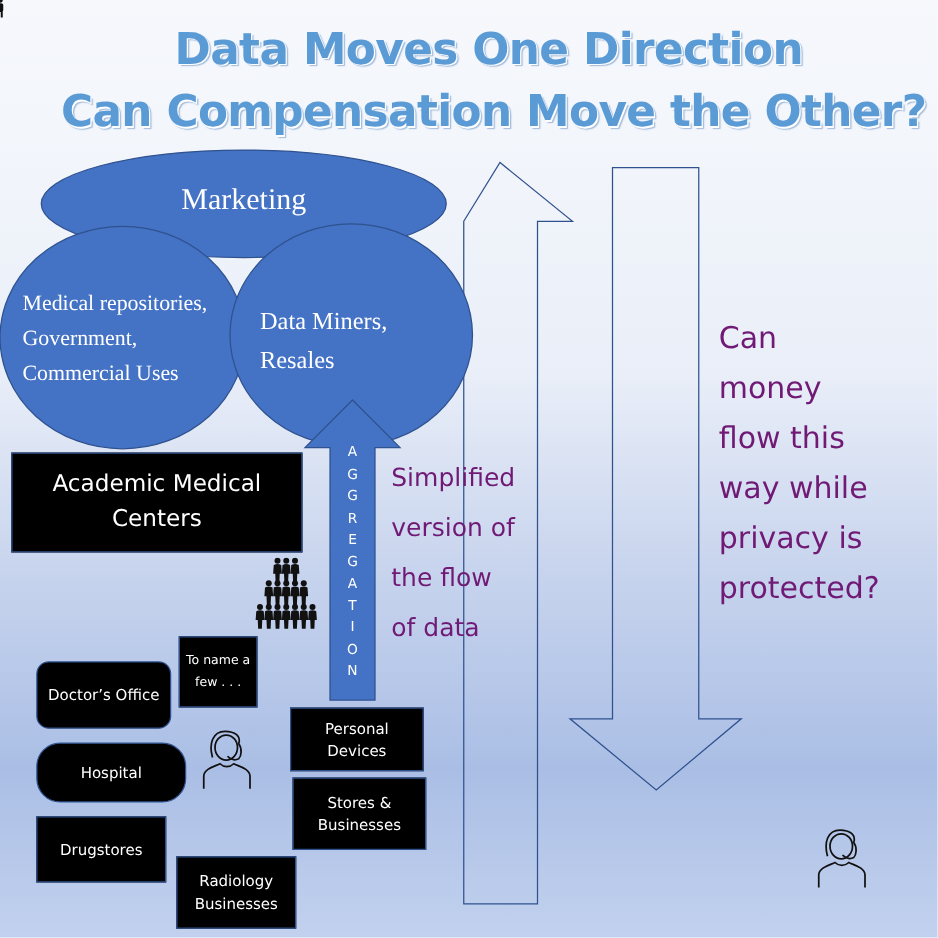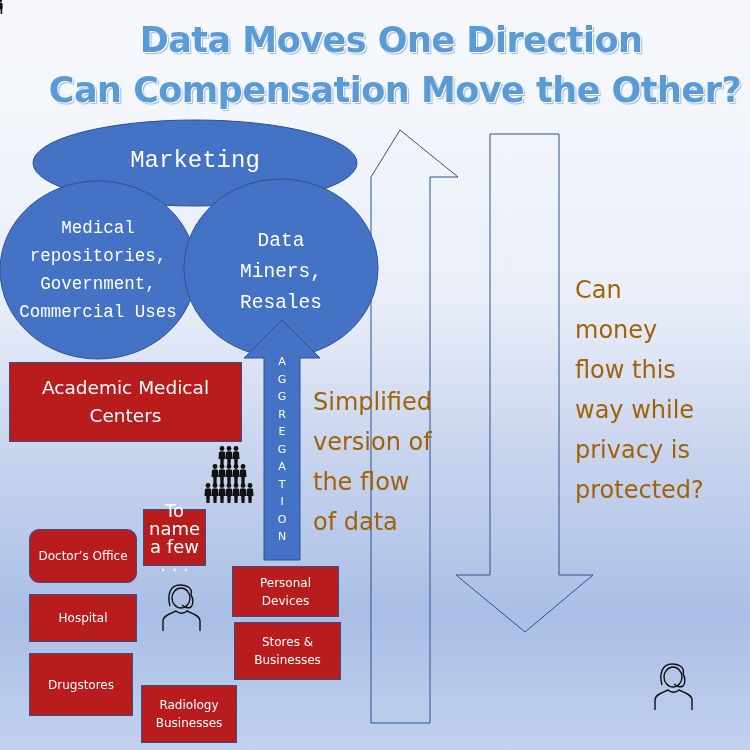--- a/index.html
+++ b/index.html
@@ -13,34 +13,33 @@
     color: #5b9bd5; font-weight: bold; font-size: 35px;
     text-shadow: 1px 1px 0 #ffffff, 2px 2px 1px #9fb9d9;
     font-family: "DejaVu Sans", sans-serif; letter-spacing: -0.5px;
   }
   #t1 { top: 20px; }
   #t2 { top: 70px; left: 20px; }
 
   svg.shapes { position: absolute; left: 0; top: 0; }
 
   .lbl {
-    position: absolute; color: #ffffff; text-align: center;
+    position: absolute; color: #ffffff; text-align: left;
     display: flex; align-items: center; justify-content: center;
-    font-family: Liberation Mono, monospace; line-height: 1.3;
+    font-family: Liberation Serif, serif; line-height: 1.3;
   }
   .box {
-    position: absolute; background: #b91c1c; border: 1px solid #2f528f;
+    position: absolute; background: #000000; border: 1px solid #2f528f;
     box-sizing: border-box; color: #ffffff; text-align: center;
     display: flex; align-items: center; justify-content: center;
     font-family: "DejaVu Sans", sans-serif; font-size: 12px; line-height: 1.5;
   }
   .bluetext {
-    position: absolute; color: #a16207; font-family: "DejaVu Sans", sans-serif;
+    position: absolute; color: #701a75; font-family: "DejaVu Sans", sans-serif;
     white-space: pre-line;
-    margin-top: 20px;
   }
   .agg {
     position: absolute; left: 272px; top: 353px; width: 20px;
     color: #ffffff; font-size: 11px; text-align: center;
     font-family: "DejaVu Sans", sans-serif; line-height: 17.5px;
   }
   .agg span { display: block; }
 </style>
 </head>
 <body>
@@ -106,46 +105,46 @@
 <svg style="position:absolute;left:652px;top:662px;" width="44" height="50" viewBox="0 0 44 50">
   <g fill="none" stroke="#111" stroke-width="1.4">
     <path d="M10,23 C7,12 10,2 20,2 C28,2 33,6 31,12 C34,16 33,22 31,24 C27,26 24,24 22,22"></path>
     <ellipse cx="21" cy="15" rx="9" ry="10"></ellipse>
     <path d="M3,48 L3,38 C3,32 12,30 16,28 C19,31 24,31 27,28 C31,30 40,32 40,38 L40,48"></path>
   </g>
 </svg>
 
 <div class="lbl" style="left:60px;top:138px;width:270px;height:46px;font-size:24px;">Marketing</div>
 <div class="lbl" style="left:18px;top:200px;width:160px;height:140px;font-size:17.5px;line-height:28px;">Medical repositories, Government, Commercial Uses</div>
-<div class="lbl" style="left:225px;top:225px;width:112px;height:95px;font-size:19.5px;line-height:31px;">Data Miners, Resales</div>
+<div class="lbl" style="left:208px;top:225px;width:112px;height:95px;font-size:19.5px;line-height:31px;">Data Miners, Resales</div>
 
 <div class="agg" id="agg">
     <span>A</span>
     <span>G</span>
     <span>G</span>
     <span>R</span>
     <span>E</span>
     <span>G</span>
     <span>A</span>
     <span>T</span>
     <span>I</span>
     <span>O</span>
     <span>N</span>
   </div>
 
 <div class="box" style="left:9px;top:362px;width:233px;height:80px;font-size:18.5px;line-height:28px;padding:0 20px;">Academic Medical Centers</div>
-<div class="box" style="left:143px;top:509px;width:63px;height:57px;font-size:18px;line-height:18px;padding:0 4px;">To name a few . . .</div>
+<div class="box" style="left:143px;top:509px;width:63px;height:57px;font-size:10px;line-height:18px;padding:0 4px;">To name a few . . .</div>
 <div class="box" style="left:29px;top:529px;width:108px;height:54px;border-radius:10px;">Doctor’s Office</div>
-<div class="box" style="left:29px;top:594px;width:108px;height:48px;">Hospital</div>
-<div class="box" style="left:29px;top:653px;width:104px;height:63px;text-align:right;">Drugstores</div>
+<div class="box" style="left:29px;top:594px;width:120px;height:48px;border-radius:19px;">Hospital</div>
+<div class="box" style="left:29px;top:653px;width:104px;height:53px;text-align:right;">Drugstores</div>
 <div class="box" style="left:141px;top:685px;width:96px;height:58px;padding:0 10px;">Radiology Businesses</div>
 <div class="box" style="left:232px;top:566px;width:107px;height:51px;padding:12px 18px;">Personal Devices</div>
 <div class="box" style="left:234px;top:622px;width:107px;height:58px;padding:12px 14px;">Stores &amp; Businesses</div>
 
-<div class="bluetext" style="left:313px;top:362px;font-size:24px;line-height:40px;">Simplified
+<div class="bluetext" style="left:313px;top:362px;font-size:20px;line-height:40px;">Simplified
 version of
  the flow
 of data</div>
 <div class="bluetext" style="left:575px;top:250px;font-size:24px;line-height:40px;">Can
 money
 flow this
 way while
 privacy is
 protected?</div>
 

